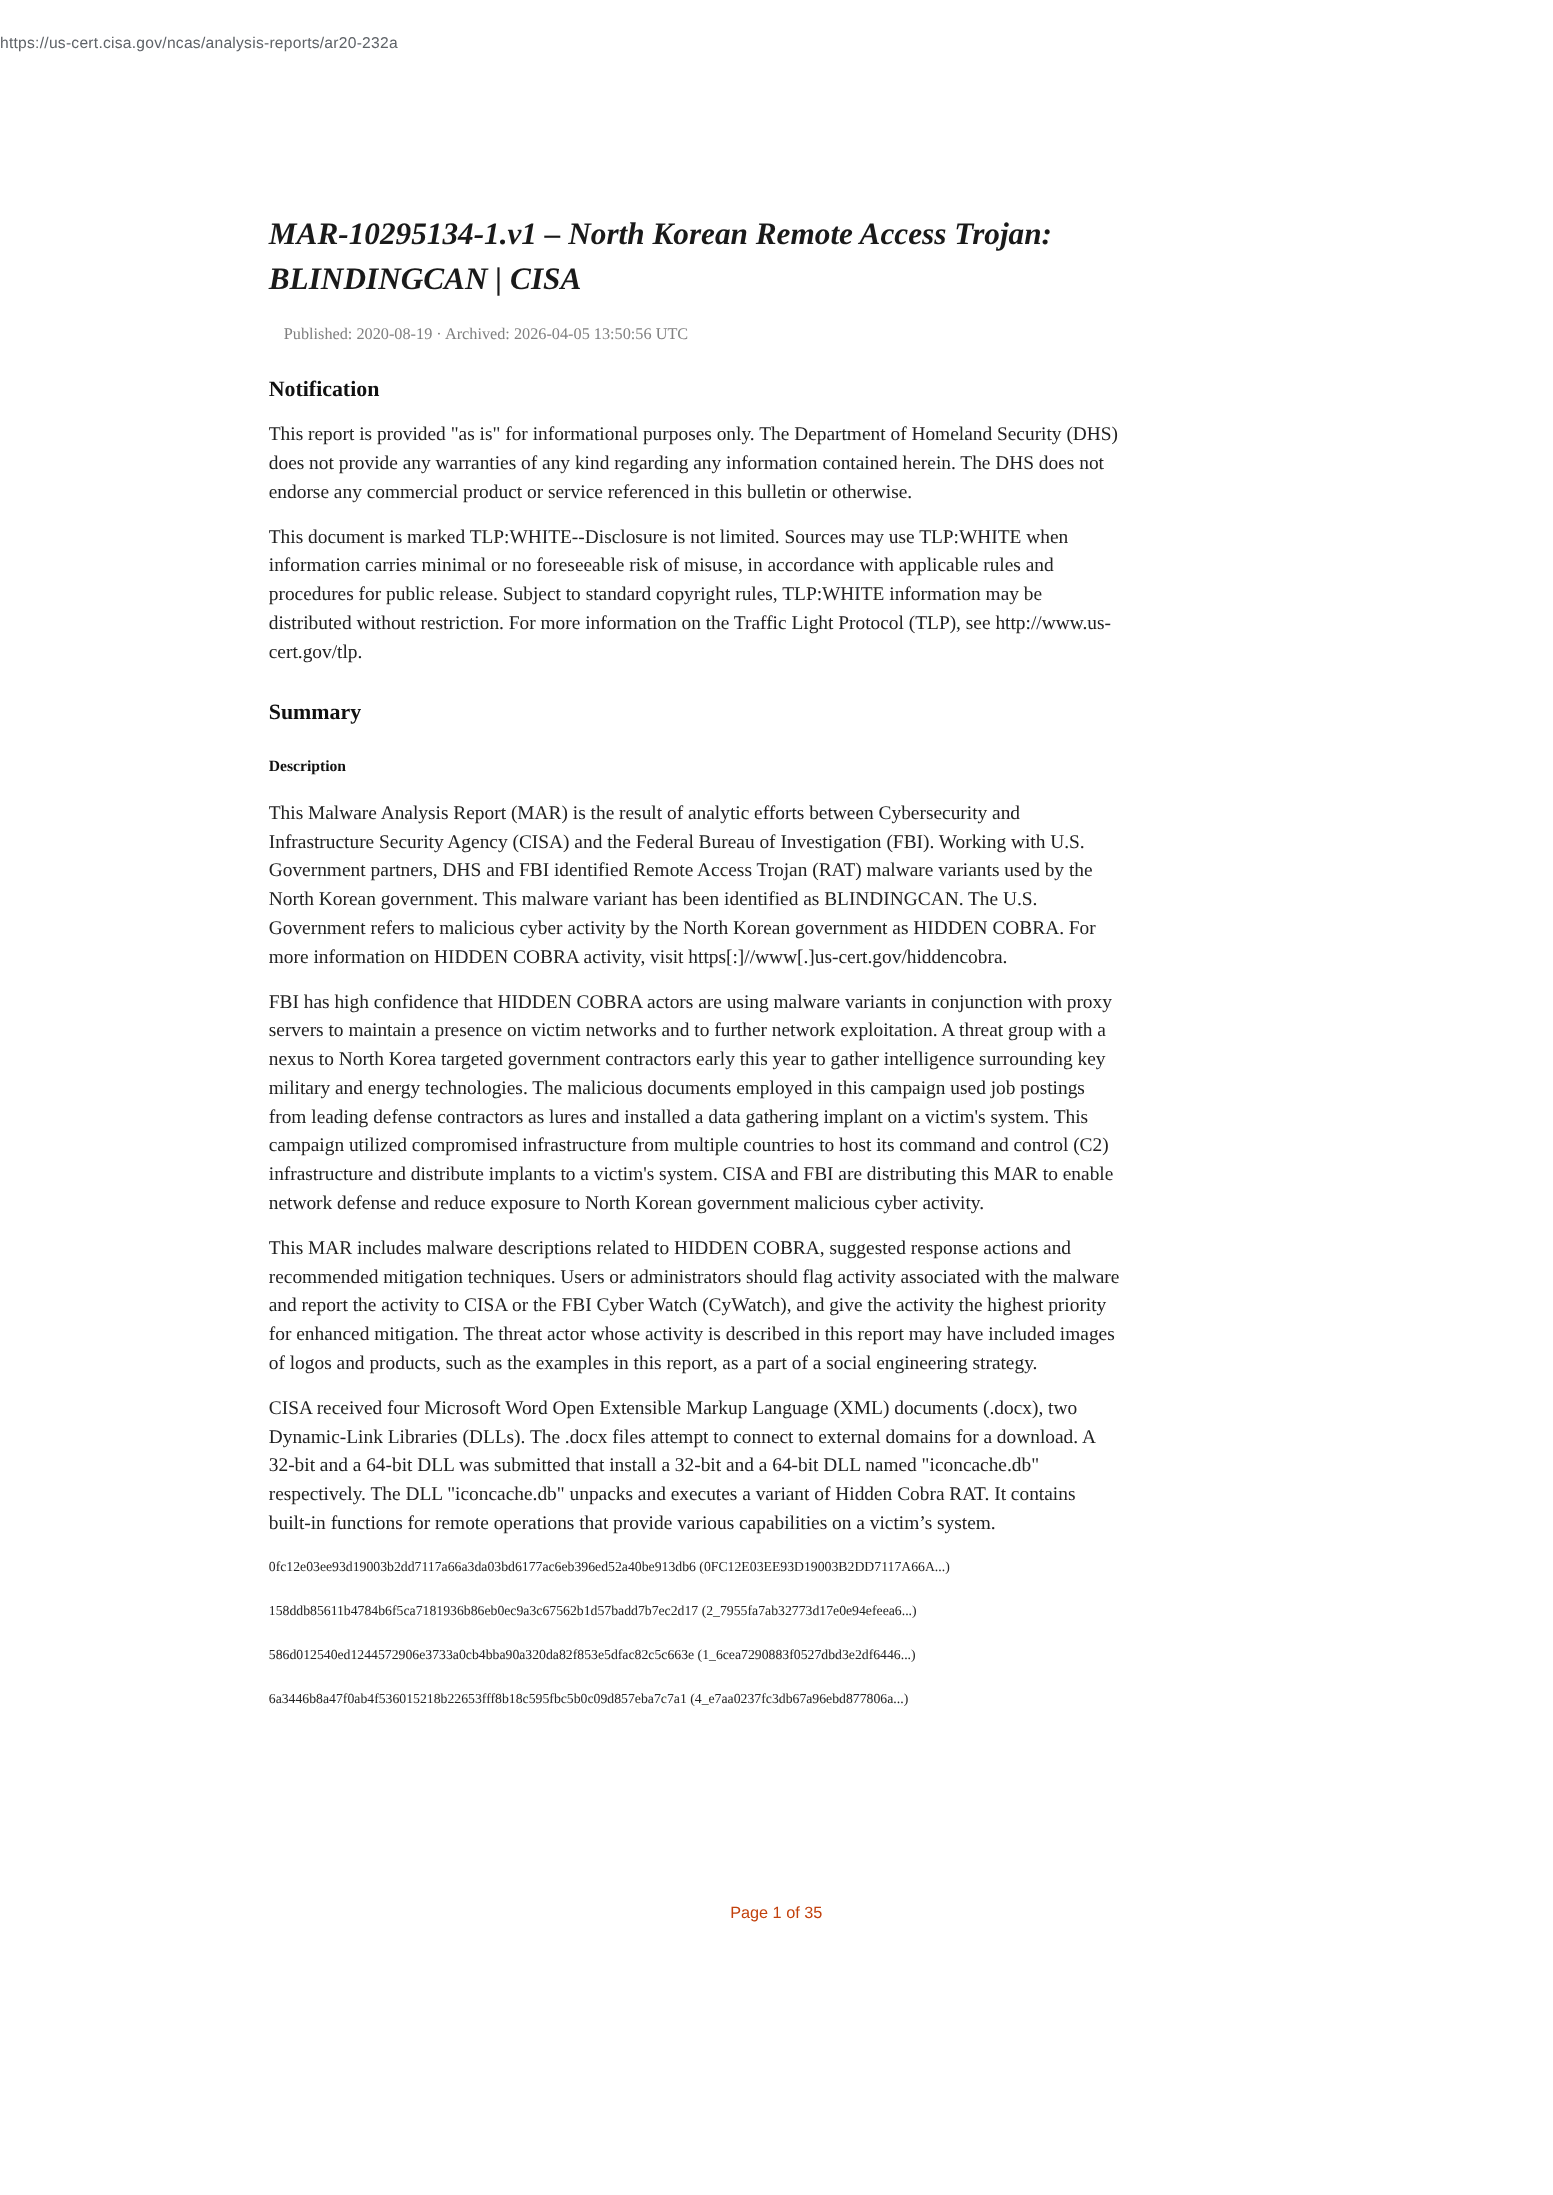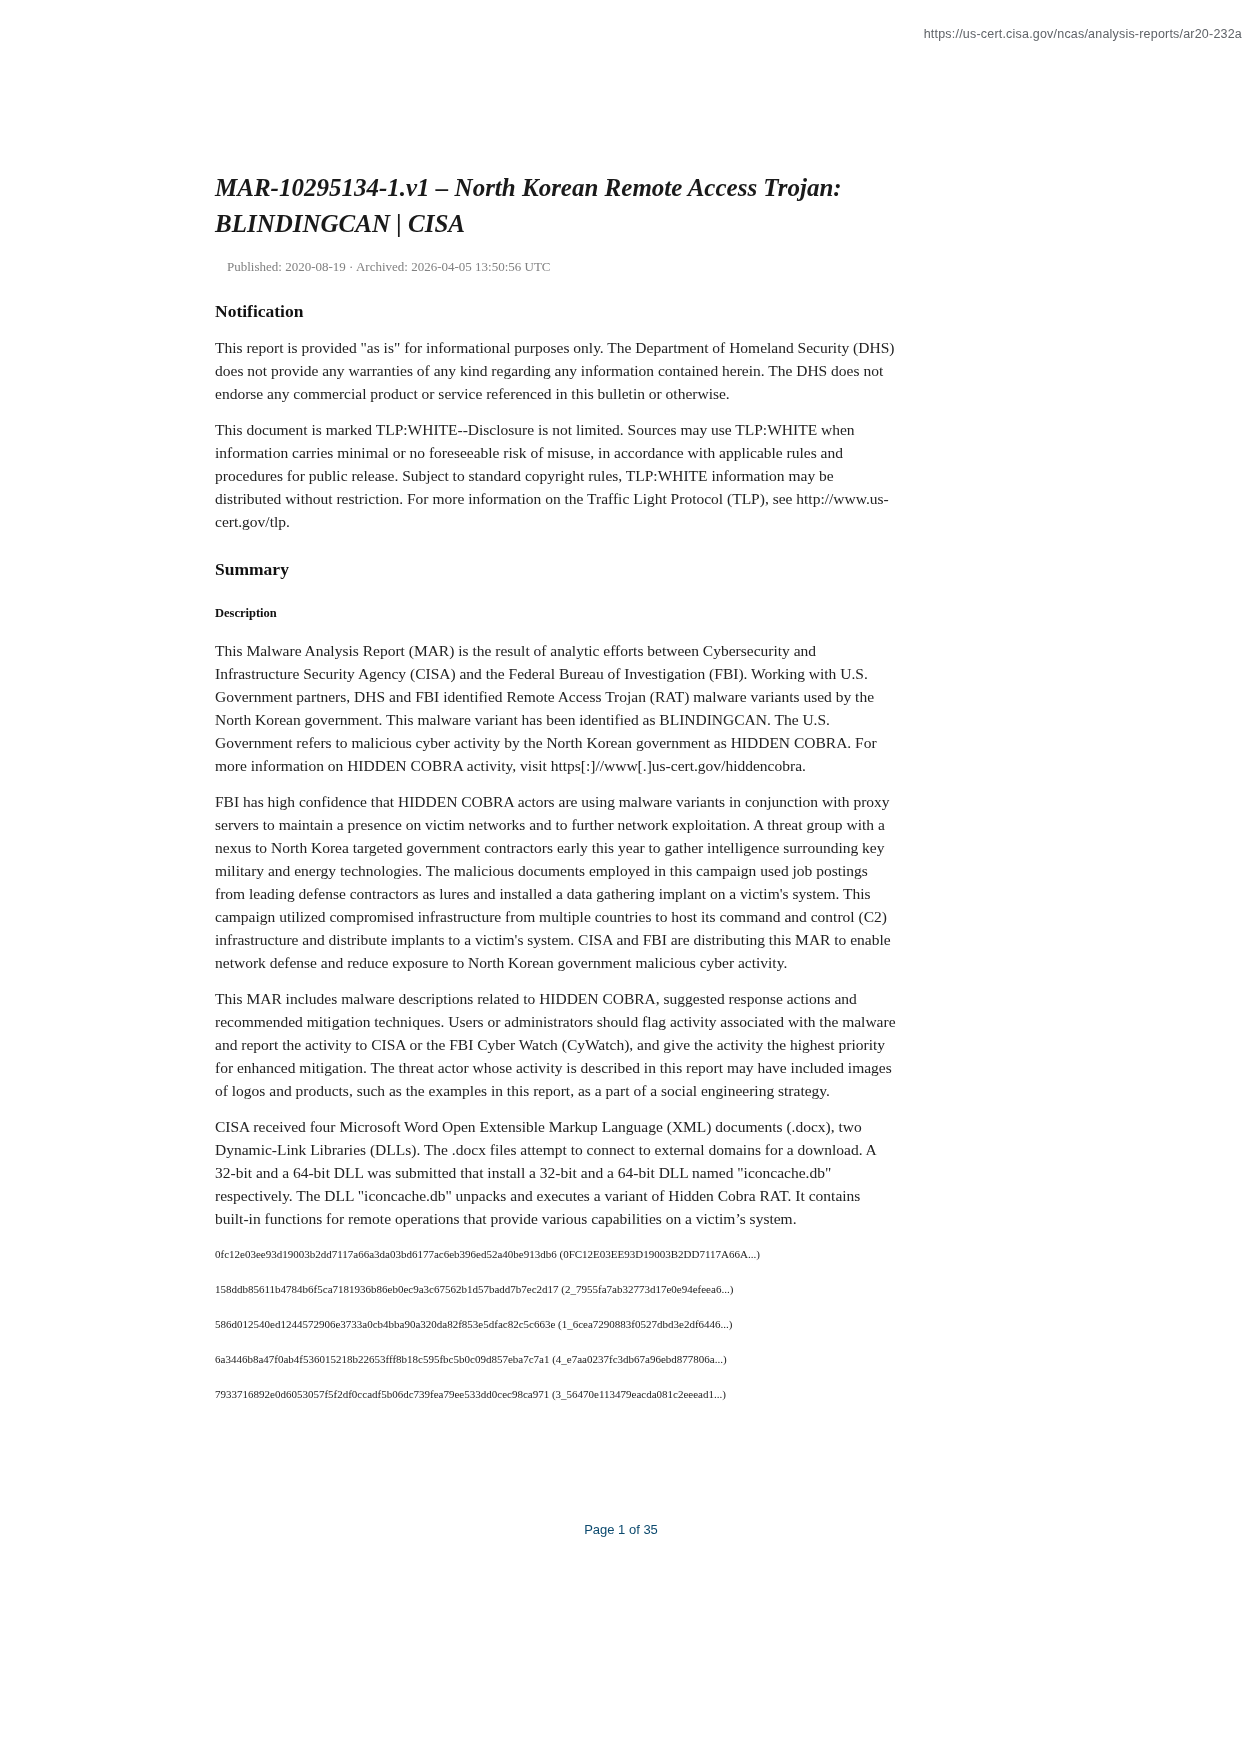--- a/index.html
+++ b/index.html
@@ -9,21 +9,21 @@
     height:1756px;
     background:#ffffff;
     margin:0 auto;
     overflow:hidden;
     font-family:"Liberation Serif", serif;
     color:#222222;
   }
   .url-header {
     position:absolute;
     top:27px; left:0; right:0;
-    text-align:right;
+    text-align:left;
     font-family:"Liberation Sans", sans-serif;
     font-size:12.5px;
     color:#5f6368;
     letter-spacing:0.2px;
   }
   .content {
     position:absolute;
     left:215px;
     top:170px;
     width:682px;
@@ -70,21 +70,21 @@
     color:#1155cc;
     text-decoration:underline;
     cursor:pointer;
   }
   .footer {
     position:absolute;
     top:1522px; left:0; right:0;
     text-align:center;
     font-family:"Liberation Sans", sans-serif;
     font-size:13px;
-    color:#0c4a6e;
+    color:#c2410c;
   }
 </style>
 </head>
 <body>
 
 <div class="page">
 
   <div class="url-header">https://us-cert.cisa.gov/ncas/analysis-reports/ar20-232a</div>
 
   <div class="content">
@@ -114,21 +114,20 @@
 
 
     <p class="file-line">0fc12e03ee93d19003b2dd7117a66a3da03bd6177ac6eb396ed52a40be913db6 (0FC12E03EE93D19003B2DD7117A66A...)</p>
 
     <p class="file-line">158ddb85611b4784b6f5ca7181936b86eb0ec9a3c67562b1d57badd7b7ec2d17 (2_7955fa7ab32773d17e0e94efeea6...)</p>
 
     <p class="file-line">586d012540ed1244572906e3733a0cb4bba90a320da82f853e5dfac82c5c663e (1_6cea7290883f0527dbd3e2df6446...)</p>
 
     <p class="file-line">6a3446b8a47f0ab4f536015218b22653fff8b18c595fbc5b0c09d857eba7c7a1 (4_e7aa0237fc3db67a96ebd877806a...)</p>
 
-    <p class="file-line">7933716892e0d6053057f5f2df0ccadf5b06dc739fea79ee533dd0cec98ca971 (3_56470e113479eacda081c2eeead1...)</p>
 
 
 
   </div>
 
   <div class="footer">Page 1 of 35</div>
 
 </div>
 
 </body></html>

